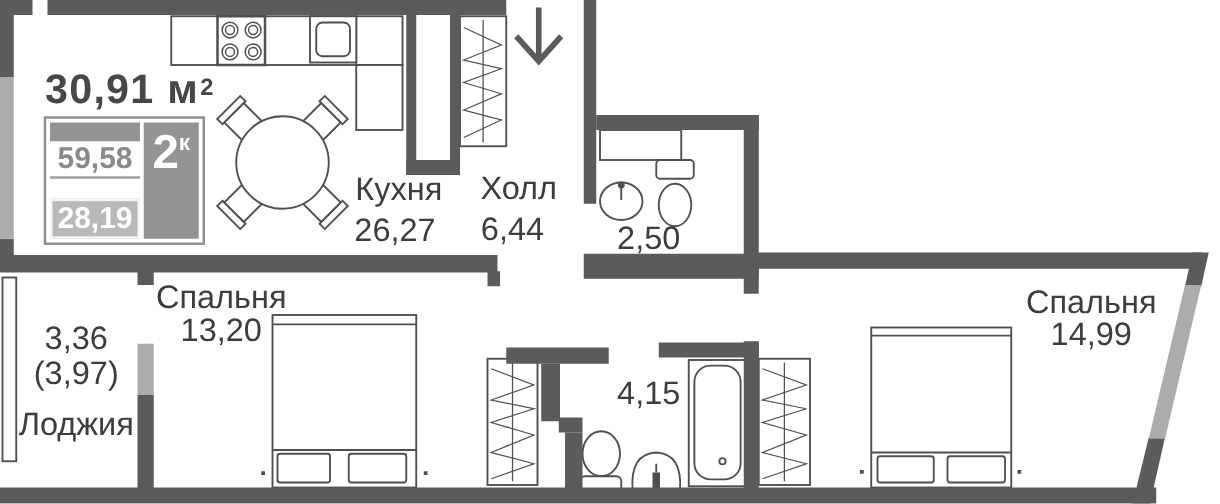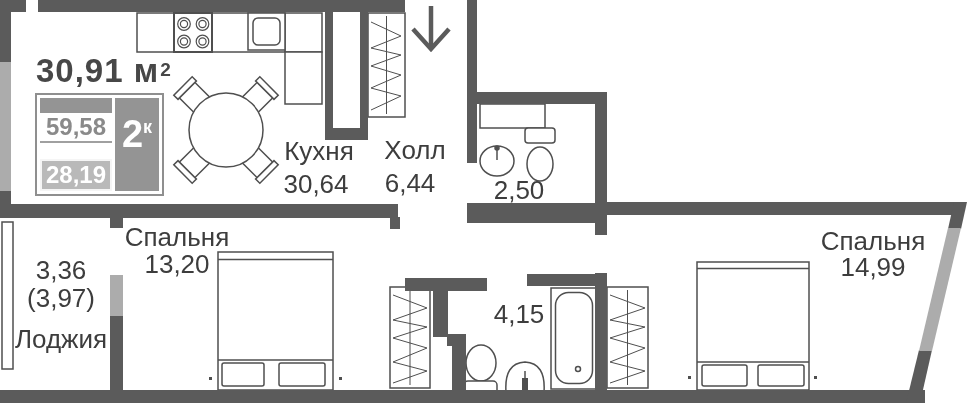--- a/index.html
+++ b/index.html
@@ -29,21 +29,21 @@
     height:31px;display:flex;align-items:center;justify-content:center;
     color:#8a8a8a;font-size:24px;font-weight:600;border-bottom:2px solid #a0a0a0;
   }
   .badge-band{
     flex:1;margin-top:16px;background:#b9b9b9;border:2px solid #f5f5f5;
     display:flex;align-items:center;justify-content:center;
     color:#ffffff;font-size:24px;font-weight:600;
   }
   .badge-right{
     width:44px;background:#949494;color:#ffffff;text-align:center;
-    font-size:38px;font-weight:700;line-height:1;padding-top:17px;box-sizing:border-box;
+    font-size:38px;font-weight:700;line-height:1;padding-top:5px;box-sizing:border-box;
   }
   .badge-right sup{font-size:18px;font-weight:700;vertical-align:14px;}
 </style>
 </head>
 <body>
 
 <div id="stage">
 
   <svg id="planSvg" width="976" height="403" viewBox="0 0 976 403">
 
@@ -210,21 +210,21 @@
   <div class="badge">
     <div class="badge-left">
       <div class="badge-roomrect"></div>
       <div class="badge-mid">59,58</div>
       <div class="badge-band">28,19</div>
     </div>
     <div class="badge-right"><span>2</span><sup>к</sup></div>
   </div>
 
   <div class="lbl" style="left:319px;top:151px">Кухня</div>
-  <div class="lbl" style="left:316px;top:184px">30,64</div>
+  <div class="lbl" style="left:316px;top:184px">26,27</div>
 
   <div class="lbl" style="left:415px;top:150px">Холл</div>
   <div class="lbl" style="left:410px;top:183px">6,44</div>
 
   <div class="lbl" style="left:519px;top:190px">2,50</div>
 
   <div class="lbl" style="left:177px;top:237px">Спальня</div>
   <div class="lbl" style="left:177px;top:264px">13,20</div>
 
   <div class="lbl" style="left:519px;top:314px">4,15</div>

